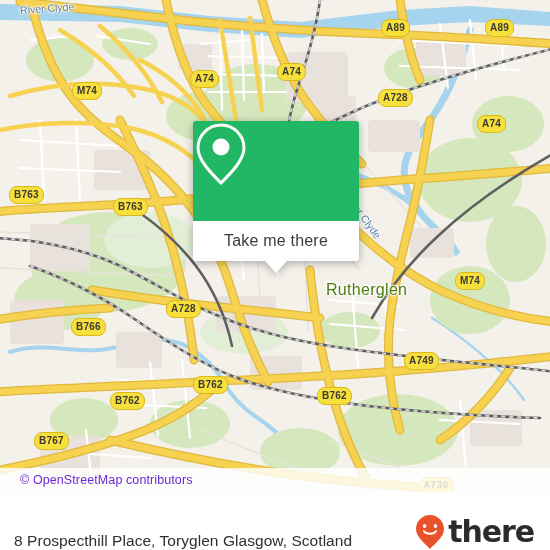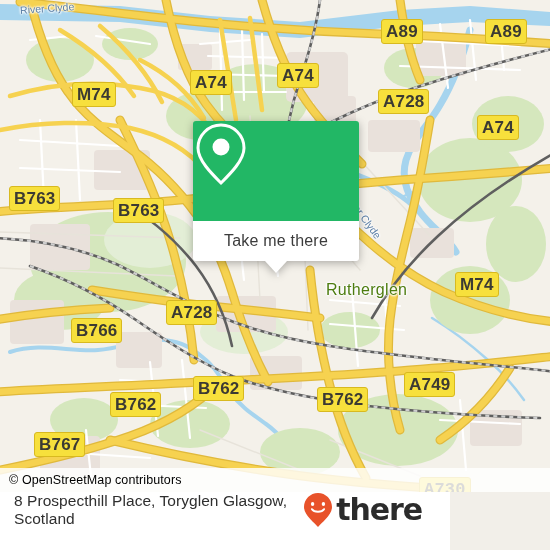--- a/index.html
+++ b/index.html
@@ -11,46 +11,46 @@
   #map svg{position:absolute;left:0;top:0;}
 
   .mlabel{position:absolute;font-family:"Liberation Sans",sans-serif;color:#57544e;
           white-space:nowrap;pointer-events:none;}
   .town{font-size:16px;color:#4d7c0f;letter-spacing:.3px;
         text-shadow:1px 0 2px #fff,-1px 0 2px #fff,0 1px 2px #fff,0 -1px 2px #fff,0 0 3px #fff;}
   .river{font-size:10.5px;color:#5b7fa6;
         text-shadow:1px 0 2px #fff,-1px 0 2px #fff,0 1px 2px #fff,0 -1px 2px #fff;}
 
   
-  .shield{position:absolute;background:#f7e03c;border:1.4px solid #d8b920;border-radius:3px;
-          color:#3b3a33;font-size:17px;font-weight:bold;line-height:1;
+  .shield{position:absolute;background:#f7e03c;border:1.4px solid #d8b920;border-radius:8px;
+          color:#3b3a33;font-size:10px;font-weight:bold;line-height:1;
           padding:2.5px 4px 3.5px;letter-spacing:.2px;
           font-family:"Liberation Sans",sans-serif;box-sizing:border-box;}
 
   
   #popup{position:absolute;left:193px;top:121px;width:166px;
          filter:drop-shadow(0 2px 4px rgba(0,0,0,.30));}
   .pop-head{background:#22b765;height:100px;border-radius:3px 3px 0 0;
             display:flex;align-items:center;justify-content:center;}
   .pop-foot{background:#fff;height:40px;border-radius:0 0 3px 3px;
             display:flex;align-items:center;justify-content:center;position:relative;}
   .pop-foot span{font-size:16px;color:#3c3c3c;letter-spacing:.2px;}
   .pop-tip{position:absolute;left:50%;transform:translateX(-50%);bottom:-12px;
            width:0;height:0;border-left:11px solid transparent;border-right:11px solid transparent;
            border-top:12px solid #fff;}
 
   
   #attrib{position:absolute;left:0;top:468px;height:24px;width:550px;
           background:rgba(255,255,255,.82);display:flex;align-items:center;}
-  #attrib span{font-size:12.5px;color:#000000;padding-left:9px;letter-spacing:.1px;}
-
-  
-  #bottombar{position:absolute;left:0;top:492px;width:450px;height:58px;background:#fff;
-             display:flex;align-items:flex-start;justify-content:space-between;
-             padding:0 28px 0 14px;box-sizing:border-box;}
+  #attrib span{font-size:12.5px;color:#6d28d9;padding-left:20px;letter-spacing:.1px;}
+
+  
+  #bottombar{position:absolute;left:0;top:492px;width:550px;height:58px;background:#fff;
+             display:flex;align-items:flex-end;justify-content:space-between;
+             padding:0 16px 0 14px;box-sizing:border-box;}
   #addr{font-size:15.5px;color:#2f2f2f;letter-spacing:.05px;}
   #logo{display:flex;align-items:center;gap:3px;}
   #logo .wordmark{font-size:30px;font-weight:bold;color:#2b2b2b;letter-spacing:-1.1px;
                   line-height:1;font-family:"DejaVu Sans",sans-serif;}
 </style>
 </head>
 <body>
 
 <div id="app">
 
@@ -211,21 +211,21 @@
     <div class="shield" style="left:190px;top:70px;">A74</div>
     <div class="shield" style="left:277px;top:63px;">A74</div>
     <div class="shield" style="left:378px;top:89px;">A728</div>
     <div class="shield" style="left:477px;top:115px;">A74</div>
     <div class="shield" style="left:72px;top:82px;">M74</div>
     <div class="shield" style="left:9px;top:186px;">B763</div>
     <div class="shield" style="left:113px;top:198px;">B763</div>
     <div class="shield" style="left:455px;top:272px;">M74</div>
     <div class="shield" style="left:166px;top:300px;">A728</div>
     <div class="shield" style="left:71px;top:318px;text-align:center;">B766</div>
-    <div class="shield" style="left:404px;top:372px;">A749</div>
+    <div class="shield" style="left:404px;top:352px;">A749</div>
     <div class="shield" style="left:193px;top:376px;">B762</div>
     <div class="shield" style="left:317px;top:387px;">B762</div>
     <div class="shield" style="left:110px;top:392px;">B762</div>
     <div class="shield" style="left:34px;top:432px;">B767</div>
     <div class="shield" style="left:419px;top:477px;font-family:Liberation Mono, monospace;">A730</div>
 
     <div id="popup">
       <div class="pop-head">
         <svg width="56" height="66" viewBox="0 0 56 66">
           <path d="M28 4 C15.3 4 5 14.3 5 27 C5 39 18 52 28 62 C38 52 51 39 51 27 C51 14.3 40.7 4 28 4 Z" fill="none" stroke="#ffffff" stroke-width="3"></path>

